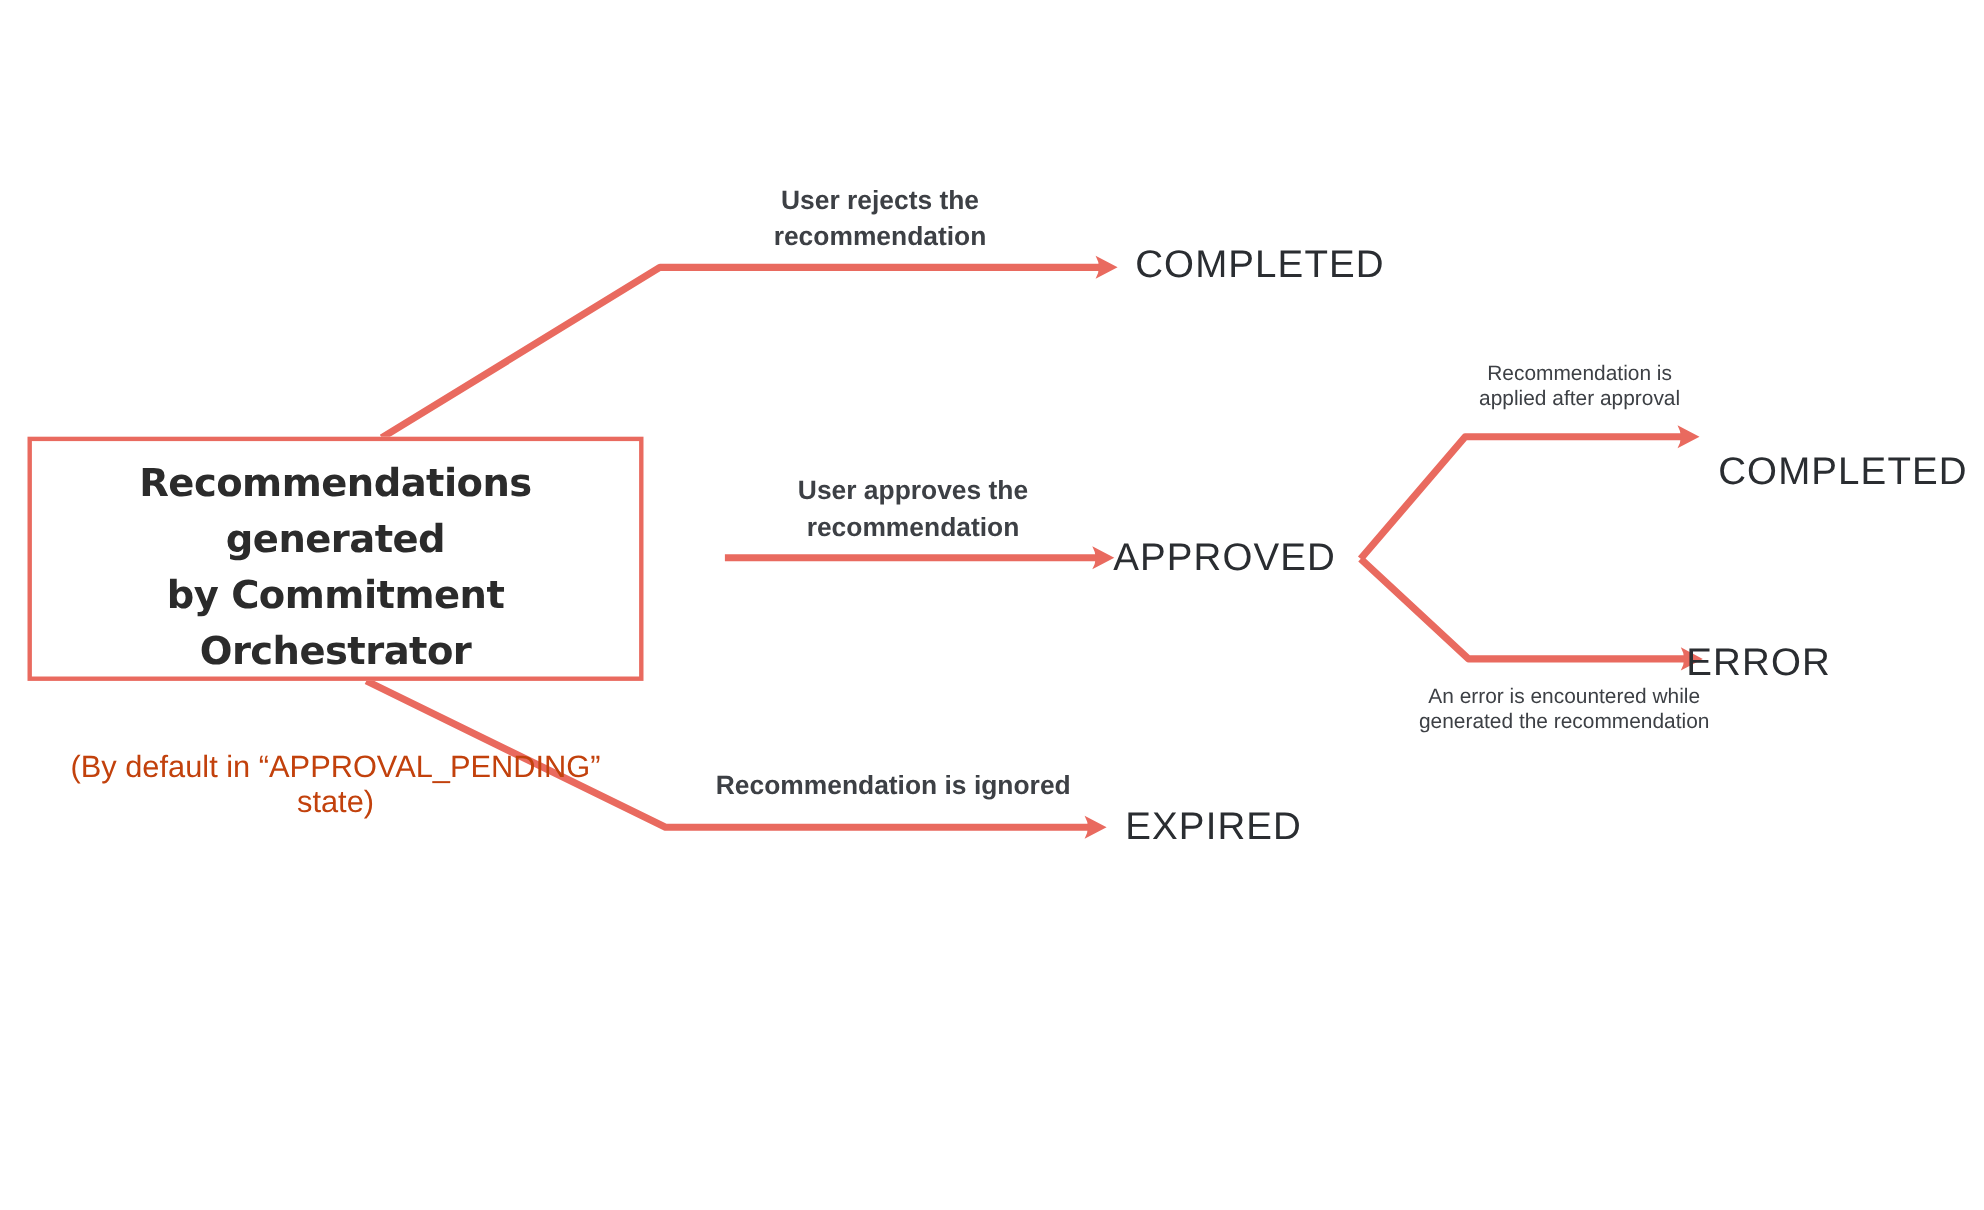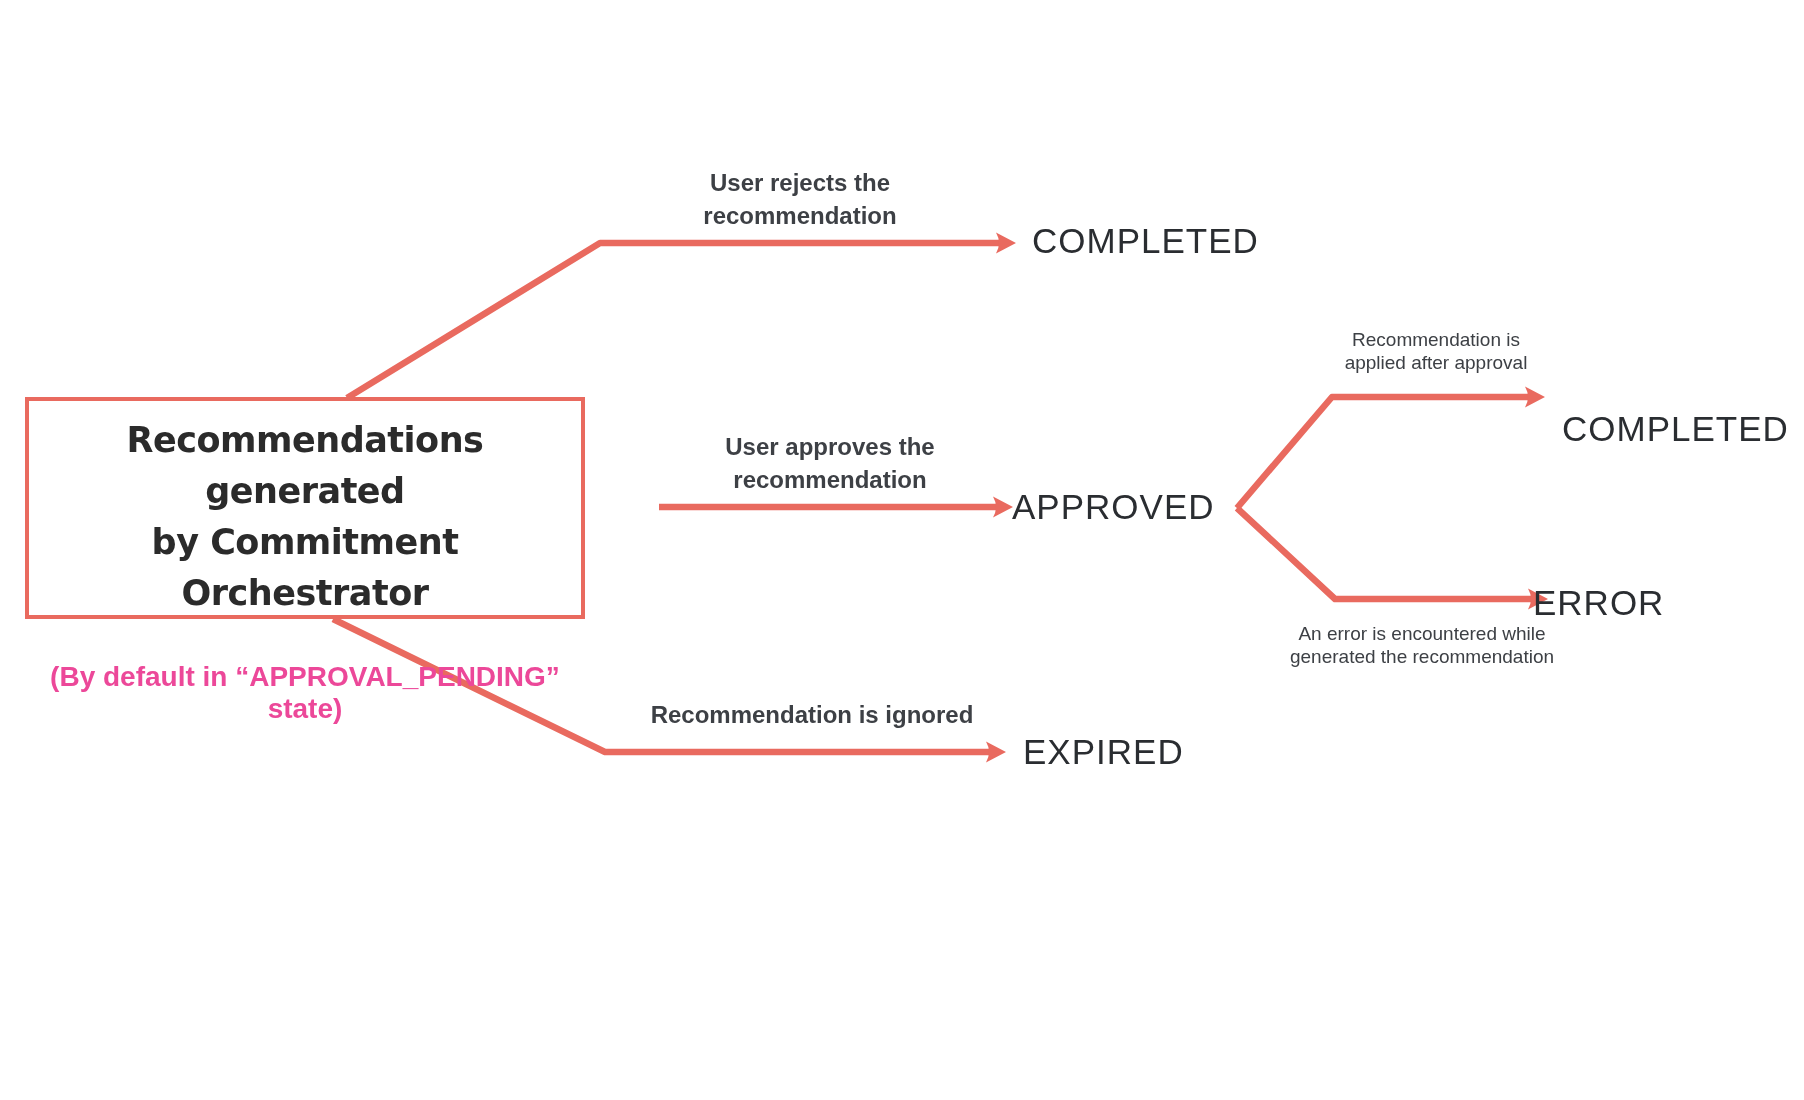--- a/index.html
+++ b/index.html
@@ -40,24 +40,24 @@
   .source-heading {
     margin-top: 14px;
     font-family: "DejaVu Sans", sans-serif;
     font-weight: bold;
     font-size: 35px;
     line-height: 51px;
     letter-spacing: -0.5px;
     color: #2B2B2B;
   }
   .source-subheading {
-    margin-top: 42px;
+    margin-top: 62px;
     font-size: 28px;
-    font-weight: 700;
-    color: #ec4899;
+    font-weight: 400;
+    color: #c2410c;
     letter-spacing: 0px;
   }
 
   .state-label {
     position: absolute;
     transform: translateY(-50%);
     font-size: 35px;
     font-weight: 400;
     letter-spacing: 1px;
     color: var(--text-dark);

